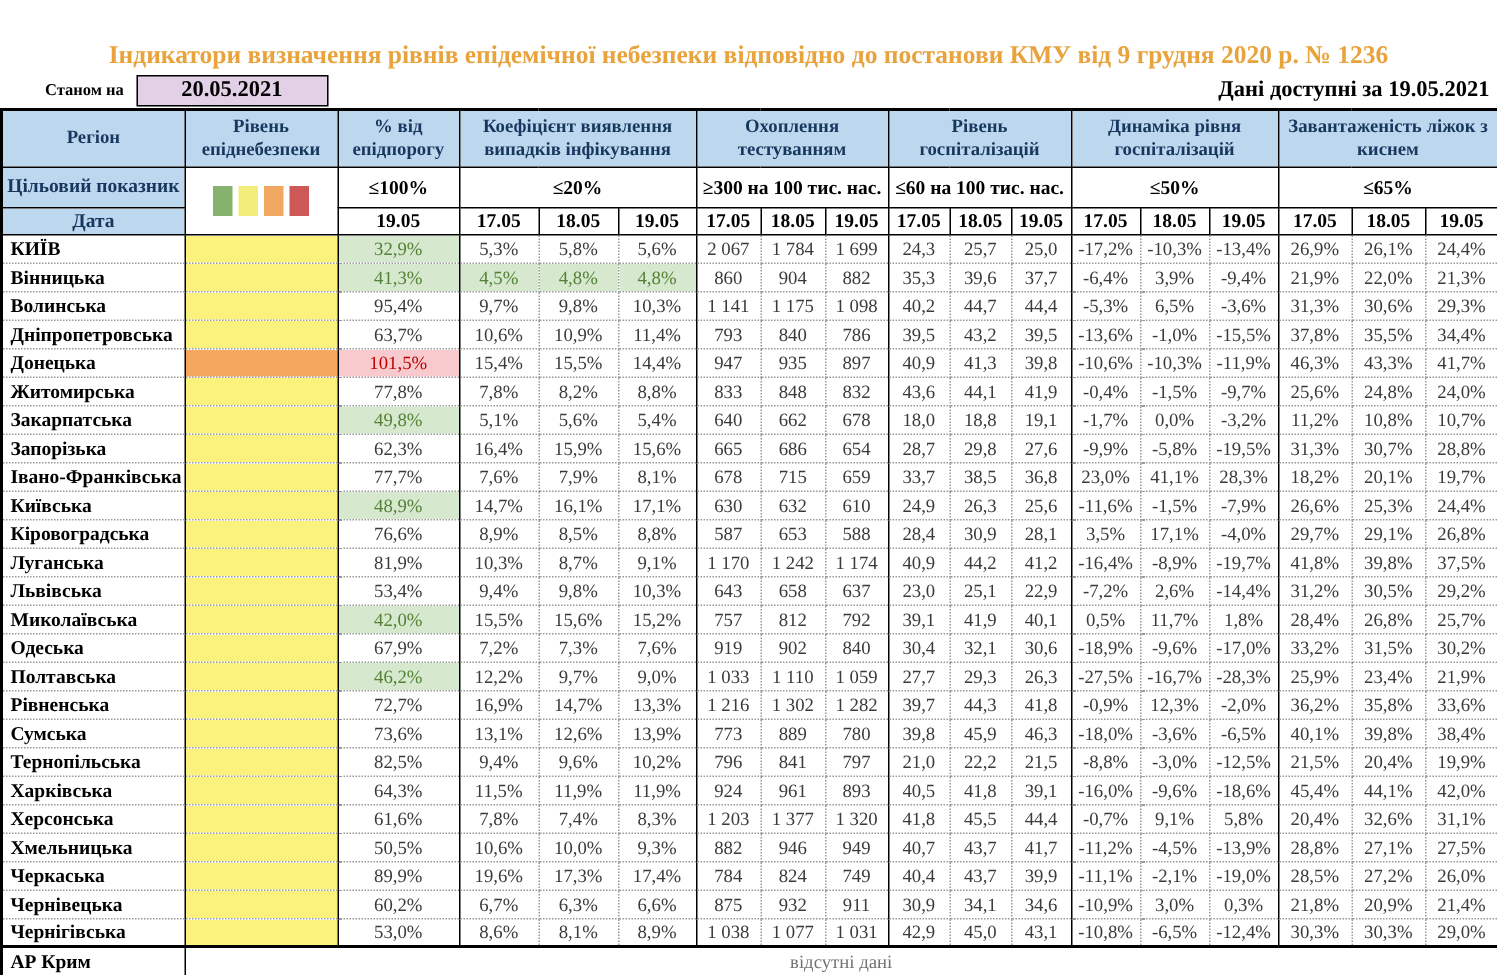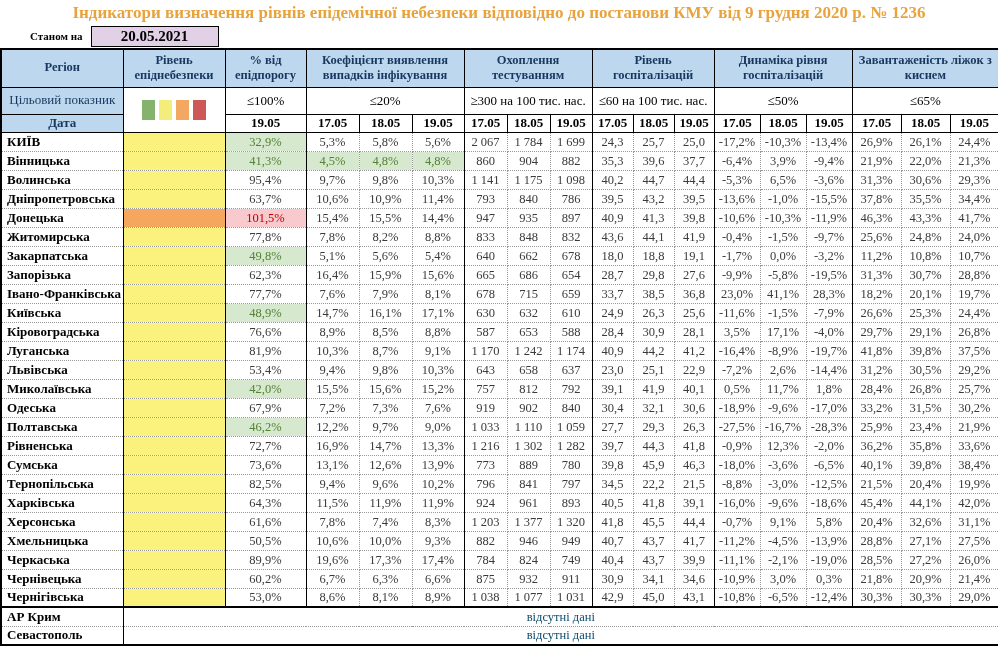--- a/index.html
+++ b/index.html
@@ -1,61 +1,62 @@
 <!DOCTYPE html>
 <html style="--title-color: #E8A33D; --header-bg: #BDD7EE; --header-text: #17375E; --date-bg: #E2D1E6; --level-yellow: #FBF17D; --level-orange: #F5A75D; --green-bg: #D6E8CE; --green-text: #538135; --red-bg: #F8C9CD; --red-text: #C00000;"><head>
 <meta charset="utf-8">
 <style>
   * { margin:0; padding:0; box-sizing:border-box; }
   html,body { background:#ffffff; }
   body { font-family:"Liberation Serif", serif; width:998px; }
   .page { width:998px; height:650px; background:#fff; overflow:hidden; }
 
-  .title { color:var(--title-color); font-weight:bold; font-size:17px; text-align:center; padding-top:3px; height:25px; white-space:nowrap; }
+  .title { color:var(--title-color); font-weight:bold; font-size:17px; text-align:center; padding-top:3px; height:25px; white-space:nowrap;margin-top:24px; }
 
   .statusbar { display:flex; align-items:center; height:23px; padding:0 3px 1px 30px; }
   .status-label { font-weight:bold; font-size:11px; color:#000; }
   .status-date { background:var(--date-bg); border:1px solid #000; font-weight:bold; font-size:15px; text-align:center; width:128px; margin-left:8px; height:21px; line-height:19px; }
   .avail { margin-left:auto; font-weight:bold; font-size:15px; color:#000; padding-right:2px; }
 
   table { border-collapse:collapse; table-layout:fixed; width:998px; border:2px solid #000; }
   th, td { overflow:hidden; white-space:nowrap; }
 
   
   thead th { border:1px solid #000; }
   .hrow1 th { background:var(--header-bg); color:var(--header-text); font-weight:bold; font-size:12.5px; line-height:1.25; height:38px; text-align:center; vertical-align:middle; white-space:normal; padding:0 2px; }
-  .hrow2 th { background:#fff; color:#000; font-weight:normal; font-size:13px; height:27px; text-align:center; vertical-align:middle; }
+  .hrow2 th { background:#fff; color:#000; font-weight:bold; font-size:13px; height:27px; text-align:center; vertical-align:middle; }
   .hrow2 th.lbl, .hrow3 th.lbl { background:var(--header-bg); color:var(--header-text); font-size:13px; white-space:normal; line-height:1.1; }
   .hrow3 th { background:#fff; color:#000; font-weight:bold; font-size:13px; height:18px; text-align:center; }
   th.squares { background:#fff; vertical-align:middle; }
   .sq { display:inline-block; width:13px; height:20px; margin:0 2px; vertical-align:middle; }
 
   
   tbody td { border:1px dotted #999; font-size:12.5px; color:#3a3a3a; text-align:center; height:19px; line-height:16px; }
   tbody td.region { border-right:1px solid #000; text-align:left; font-weight:bold; font-size:13px; color:#000; padding-left:5px; }
   tbody td.level { border-right:1px solid #000; }
   tbody td.thr { border-right:1px solid #000; }
   tbody td.gend { border-right:1px solid #000; }
   tbody tr.nd-first td { border-top:2px solid #000; }
-  tbody td.nodata { border-right:none; font-size:12.5px; color:#0c4a6e; }
+  tbody td.nodata { border-right:none; font-size:12.5px; color:#737373; }
 
   .lv-yellow { background:var(--level-yellow); }
   .lv-orange { background:var(--level-orange); }
   .hl-green { background:var(--green-bg); color:var(--green-text); }
   .hl-red { background:var(--red-bg); color:var(--red-text); }
 </style>
 </head>
 <body>
 
 <div class="page">
   <div class="title">Індикатори визначення рівнів епідемічної небезпеки відповідно до постанови КМУ від 9 грудня 2020 р. № 1236</div>
 
   <div class="statusbar">
     <span class="status-label">Станом на</span>
     <span class="status-date">20.05.2021</span>
+    <span class="avail">Дані доступні за 19.05.2021</span>
   </div>
 
   <table>
     <colgroup>
       <col style="width:122px">
         <col style="width:102px">
         <col style="width:81px">
       <col style="width:53px">
         <col style="width:53px">
         <col style="width:52px">
@@ -479,21 +480,21 @@
         <tr>
           <td class="region">Тернопільська</td>
           <td class="level lv-yellow"></td>
           <td class="thr">82,5%</td>
           <td class="">9,4%</td>
           <td class="">9,6%</td>
           <td class="gend">10,2%</td>
           <td class="">796</td>
           <td class="">841</td>
           <td class="gend">797</td>
-          <td class="">34,5</td>
+          <td class="">21,0</td>
           <td class="">22,2</td>
           <td class="gend">21,5</td>
           <td class="">-8,8%</td>
           <td class="">-3,0%</td>
           <td class="gend">-12,5%</td>
           <td class="">21,5%</td>
           <td class="">20,4%</td>
           <td class="gend">19,9%</td>
         </tr>
         <tr>

